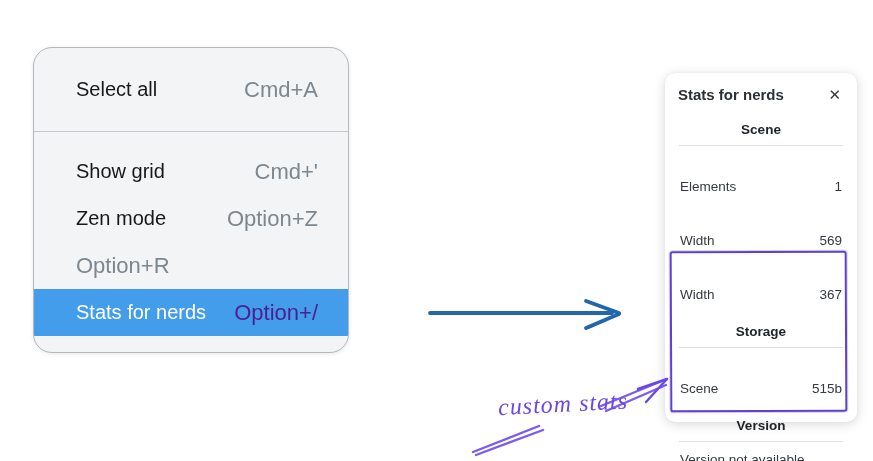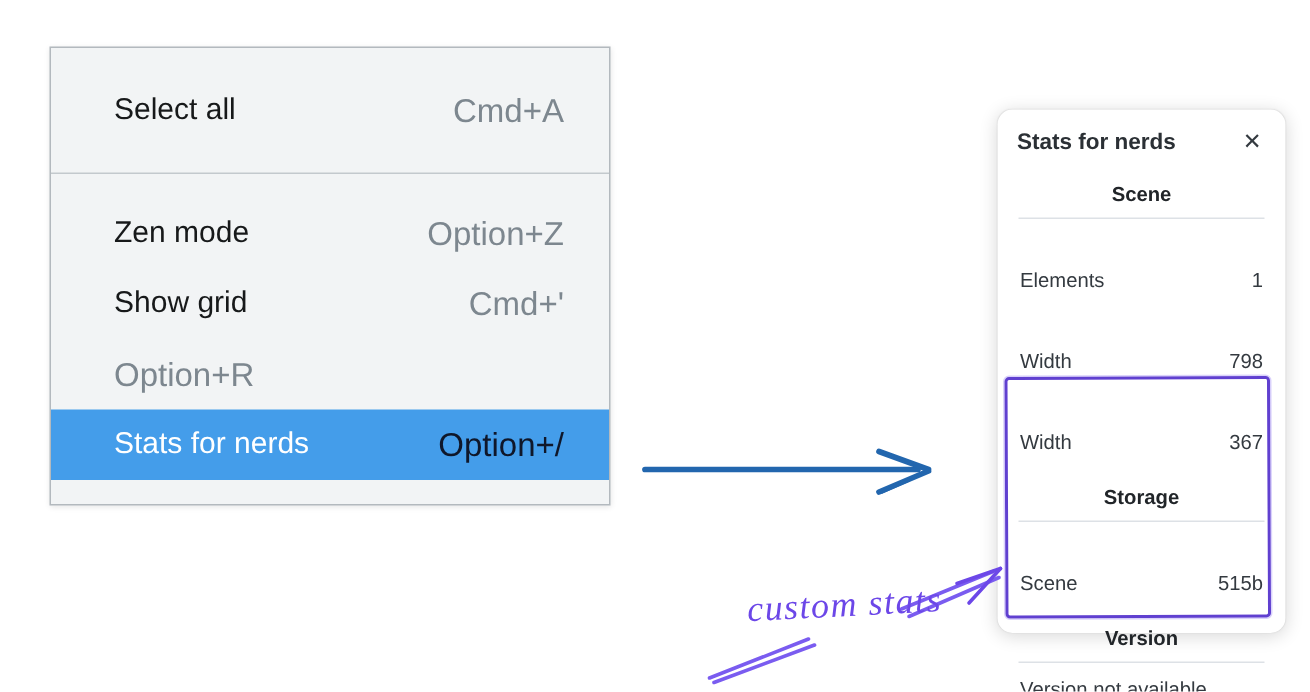--- a/index.html
+++ b/index.html
@@ -6,40 +6,40 @@
   html,body { width:873px; height:461px; }
   body {
     position:relative;
     background:#ffffff;
     font-family:"Liberation Sans", sans-serif;
     overflow:hidden;
   }
 
   
   .menu {
-    position:absolute; left:33px; top:31px; width:374px;
+    position:absolute; left:33px; top:47px; width:316px;
     background:#f2f4f5;
     border:1px solid #b3b9be;
-    border-radius:0;
+    border-radius:19px;
     box-shadow:0 1px 4px rgba(0,0,0,0.10);
     overflow:hidden;
   }
   .menu-section-a { padding:18px 0; }
   .menu-section-b { padding:16px 0; }
   .menu-divider { height:1px; background:#c3c9cd; }
   .menu-item {
     height:47px;
     display:flex; align-items:center; justify-content:space-between;
     padding:0 30px 0 42px;
     font-size:20px; color:#17191a;
     cursor:default;
   }
   .menu-item .shortcut { font-size:22px; color:#7d878f; }
   .menu-item.highlighted { background:#449dea; color:#ffffff; }
-  .menu-item.highlighted .shortcut { color:#0f172a; }
+  .menu-item.highlighted .shortcut { color:#4c1d95; }
 
   
   .overlay-svg {
     position:absolute; left:0; top:0; width:873px; height:461px;
     pointer-events:none;
   }
 
   
   .stats-panel {
     position:absolute; left:665px; top:73px; width:192px; height:349px;
@@ -99,26 +99,26 @@
 <div class="menu">
   <div class="menu-section-a">
     <div class="menu-item">
       <span>Select all</span>
       <span class="shortcut">Cmd+A</span>
     </div>
   </div>
   <div class="menu-divider"></div>
   <div class="menu-section-b">
     <div class="menu-item">
+      <span>Show grid</span>
+      <span class="shortcut">Cmd+'</span>
+    </div>
+    <div class="menu-item">
       <span>Zen mode</span>
       <span class="shortcut">Option+Z</span>
-    </div>
-    <div class="menu-item">
-      <span>Show grid</span>
-      <span class="shortcut">Cmd+'</span>
     </div>
     <div class="menu-item">
       <span class="shortcut">Option+R</span>
     </div>
     <div class="menu-item highlighted">
       <span>Stats for nerds</span>
       <span class="shortcut">Option+/</span>
     </div>
   </div>
 </div>
@@ -131,21 +131,21 @@
 
   <div>
     <div class="sp-heading" style="margin-top:18px">Scene</div>
     <hr class="sp-rule">
     <div class="stat-row">
       <span>Elements</span>
       <span>1</span>
     </div>
     <div class="stat-row">
       <span>Width</span>
-      <span>798</span>
+      <span>569</span>
     </div>
     <div class="stat-row">
       <span>Width</span>
       <span>367</span>
     </div>
   </div>
 
   <div>
     <div class="sp-heading">Storage</div>
     <hr class="sp-rule">

